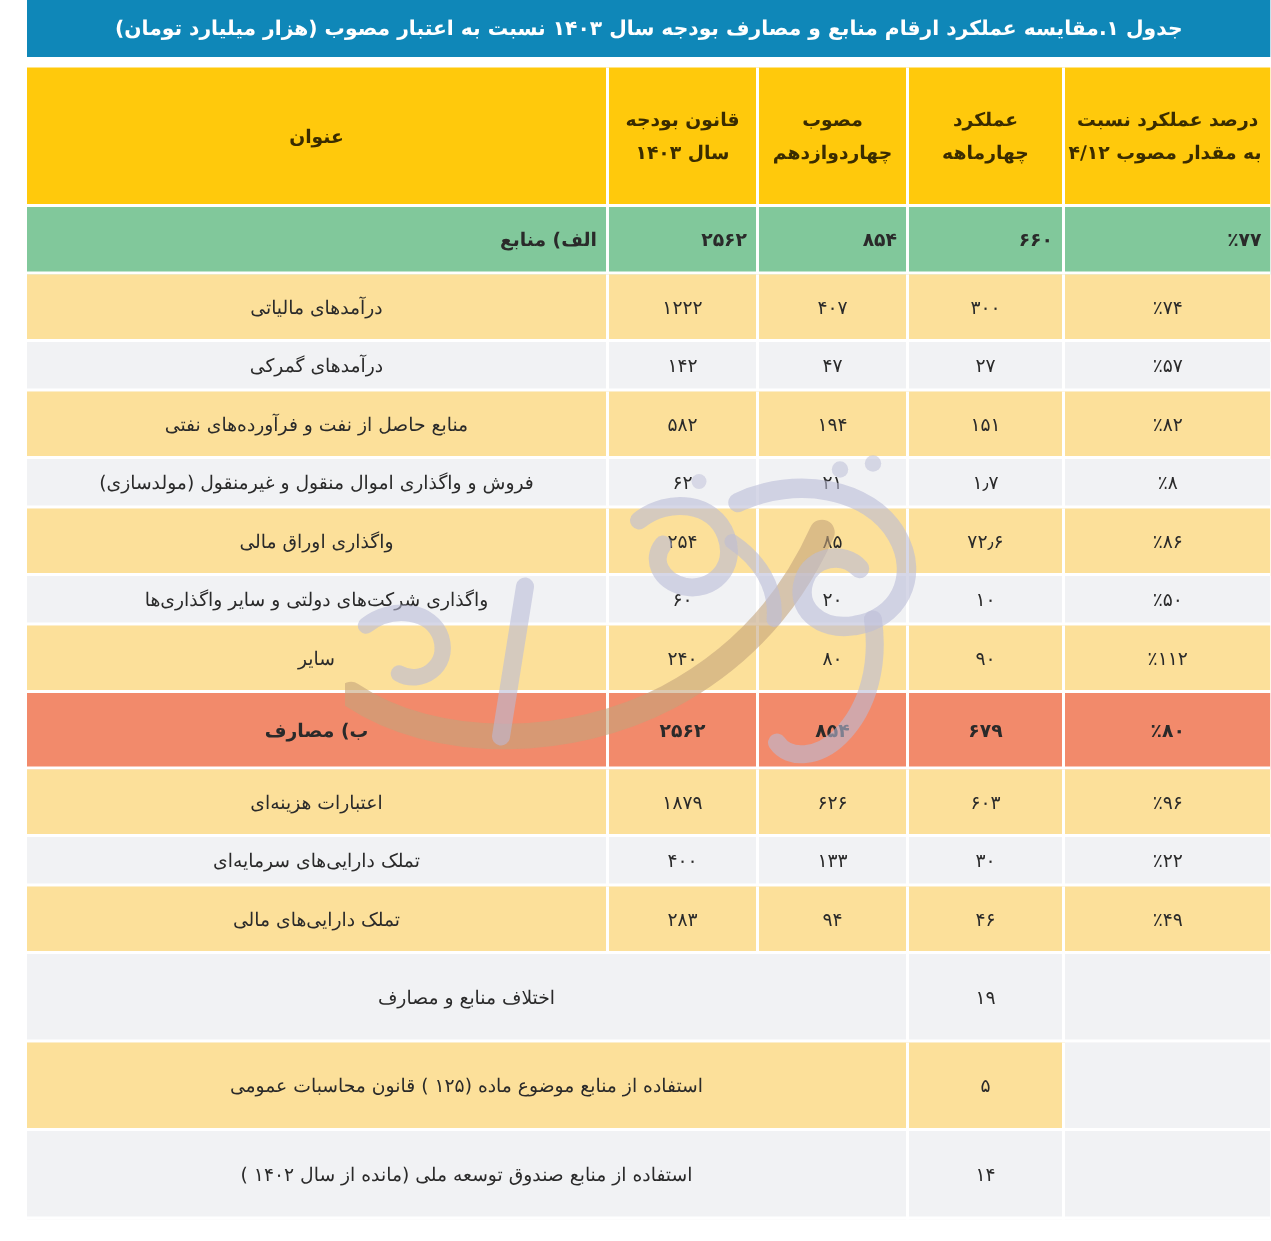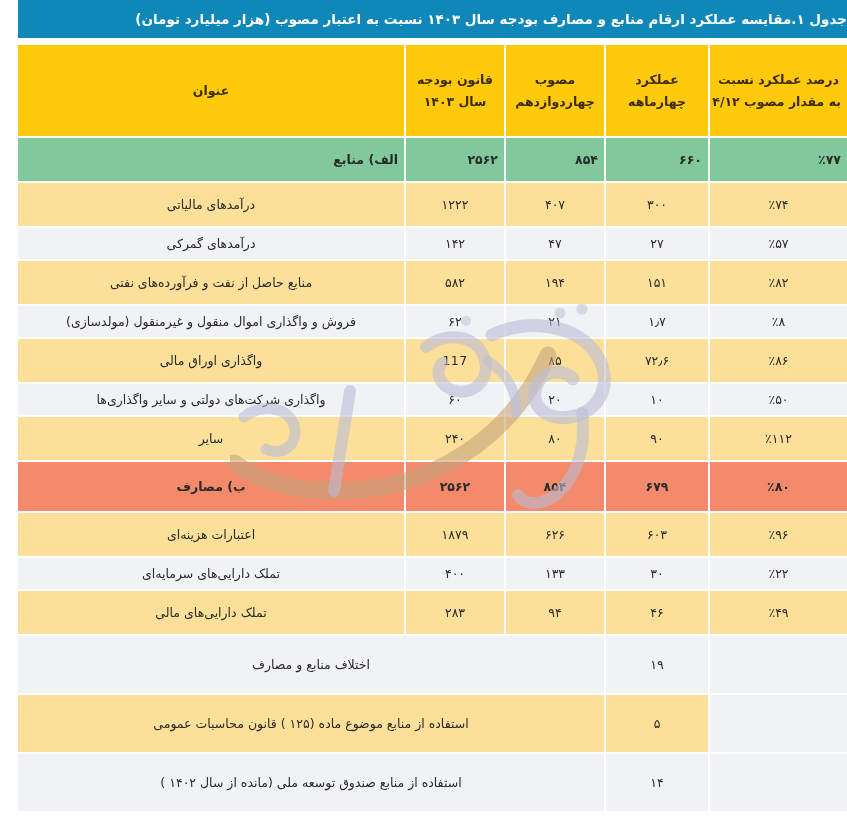--- a/index.html
+++ b/index.html
@@ -24,20 +24,21 @@
   
   #title-bar {
     position: absolute;
     left: 18px;
     top: 0px;
     width: 829px;
     height: 38px;
     background: #0f87b8;
     display: flex;
     align-items: center;
+    justify-content: center;
   }
   #title-text {
     color: #ffffff;
     font-size: 13.5px;
     font-weight: bold;
     letter-spacing: -0.2px;
     white-space: nowrap;
     direction: rtl;
   }
 
@@ -227,21 +228,21 @@
             <td class="pct">٪۸</td>
             <td class="num">۱٫۷</td>
             <td class="num">۲۱</td>
             <td class="num">۶۲</td>
             <td class="label">فروش و واگذاری اموال منقول و غیرمنقول (مولدسازی)</td>
           </tr>
           <tr class="r-yellow">
             <td class="pct">٪۸۶</td>
             <td class="num">۷۲٫۶</td>
             <td class="num">۸۵</td>
-            <td class="num">117</td>
+            <td class="num">۲۵۴</td>
             <td class="label">واگذاری اوراق مالی</td>
           </tr>
           <tr class="r-gray">
             <td class="pct">٪۵۰</td>
             <td class="num">۱۰</td>
             <td class="num">۲۰</td>
             <td class="num">۶۰</td>
             <td class="label">واگذاری شرکت‌های دولتی و سایر واگذاری‌ها</td>
           </tr>
           <tr class="r-yellow">

